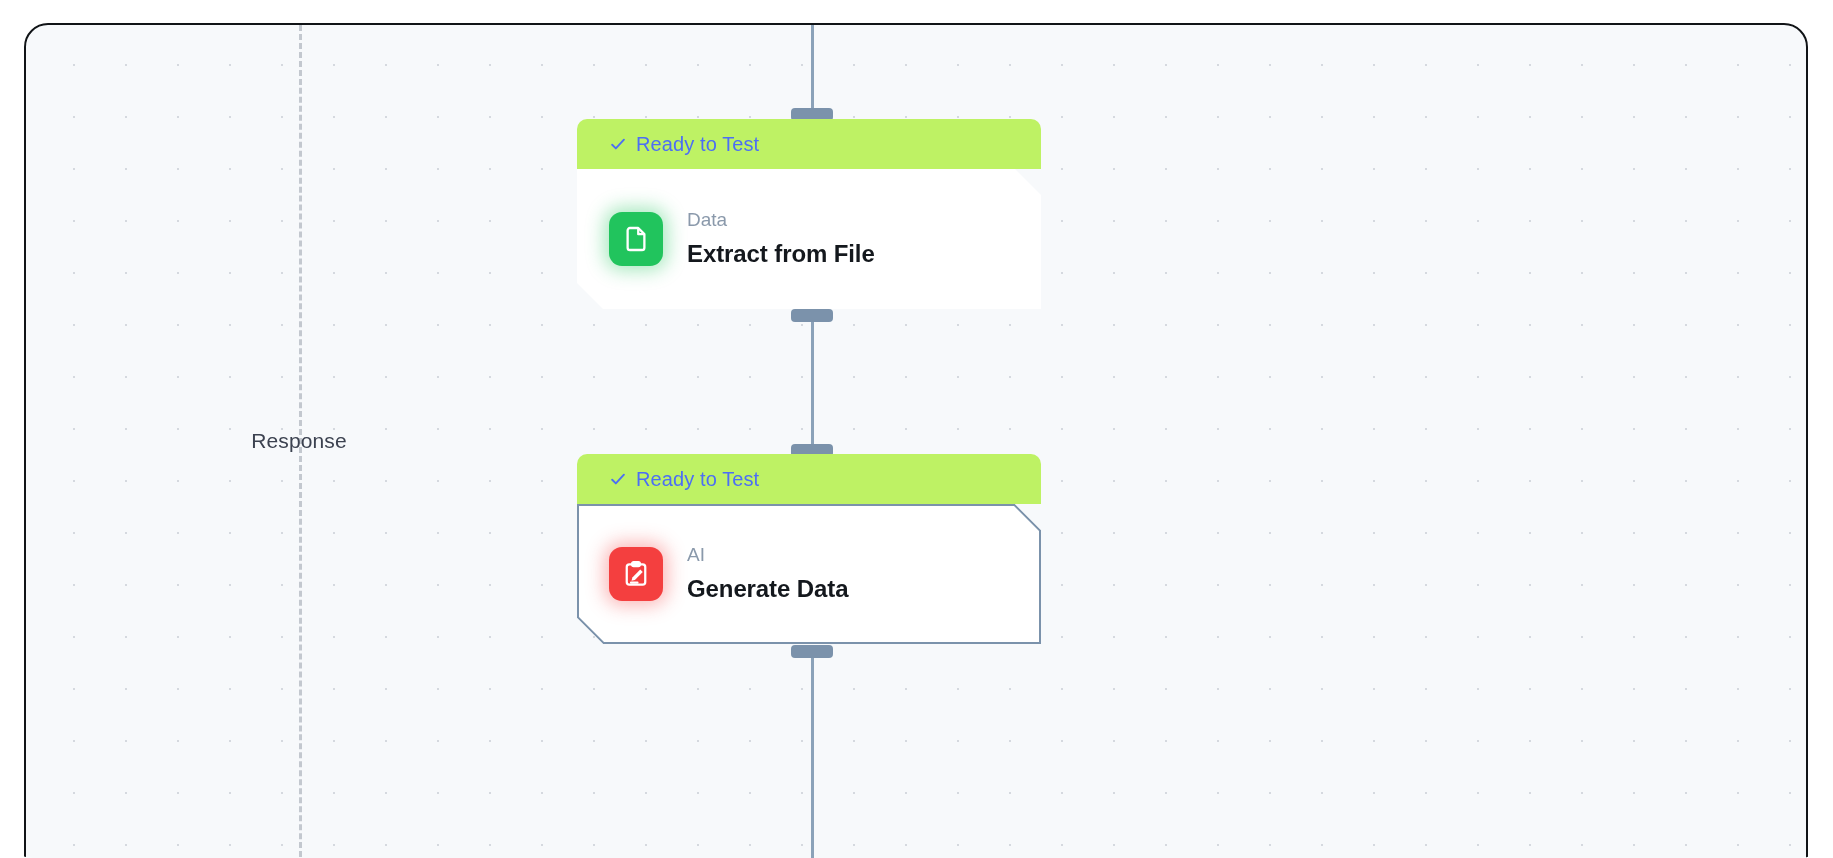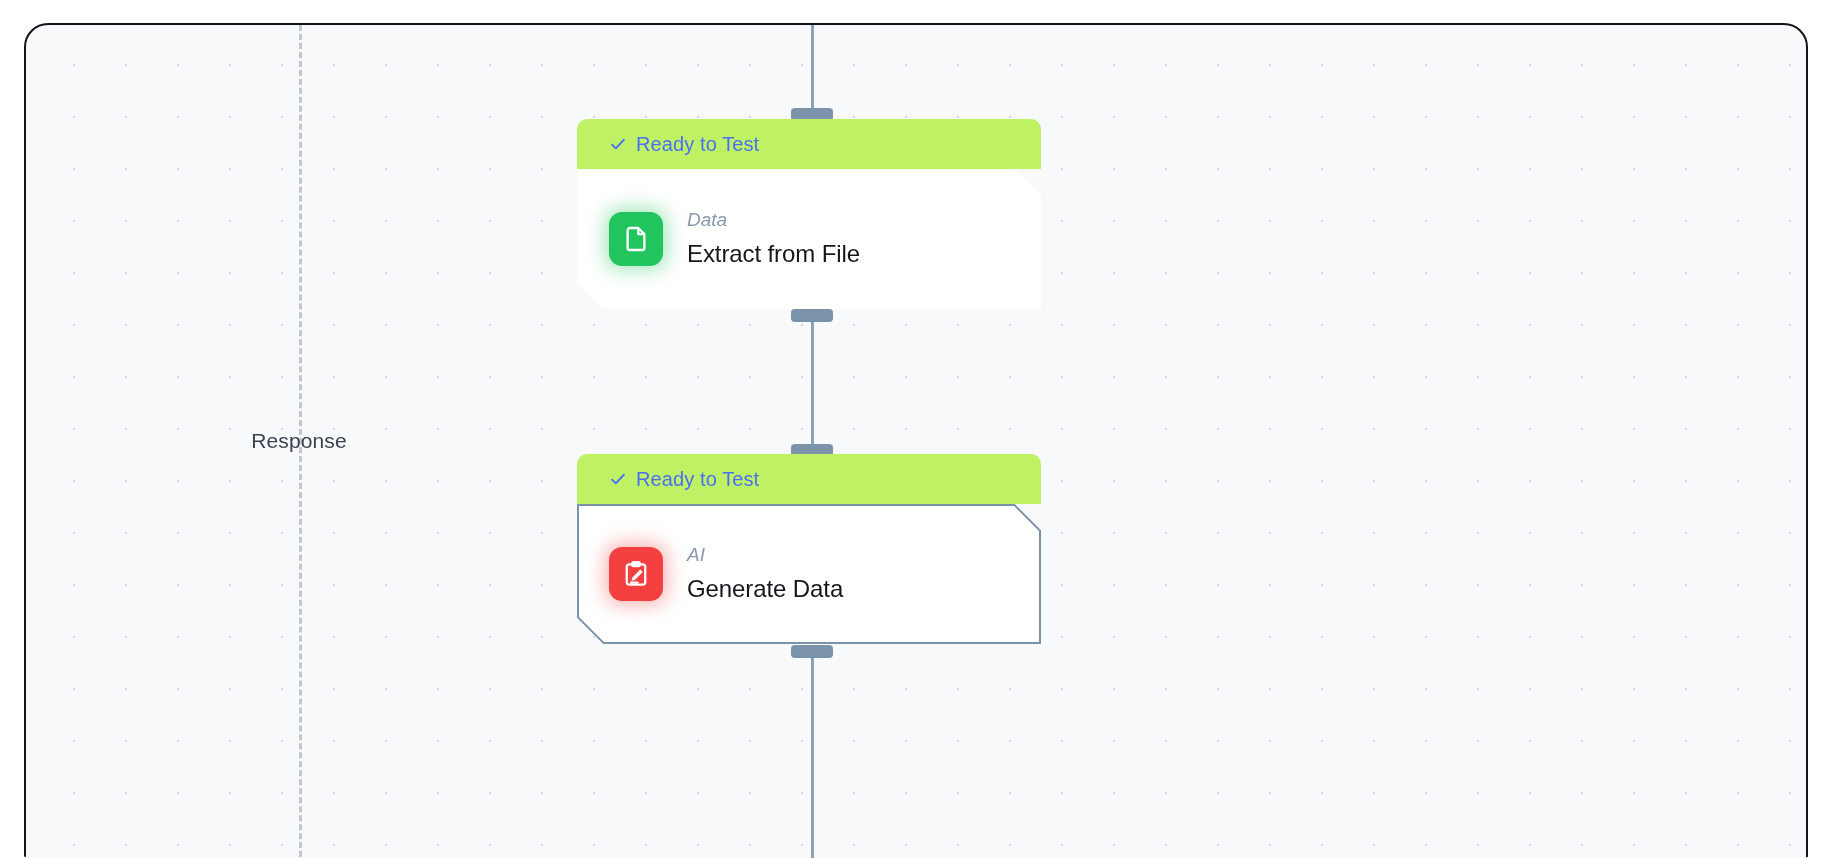--- a/index.html
+++ b/index.html
@@ -209,25 +209,24 @@
     box-shadow: 0 0 18px 5px rgba(244,63,63,.36);
   }
   .node-icon svg { display: block; }
 
   .node-text { display: flex; flex-direction: column; }
   .node-kind {
     font-size: 19px;
     color: #8a99ab;
     line-height: 1.2;
     margin-bottom: 8px;
-    font-style: italic;
   }
   .node-title {
     font-size: 24px;
-    font-weight: normal;
+    font-weight: bold;
     color: #14181d;
     line-height: 1.2;
     letter-spacing: -.1px;
   }
 </style>
 </head>
 <body>
 
 <div class="page-frame">
 

